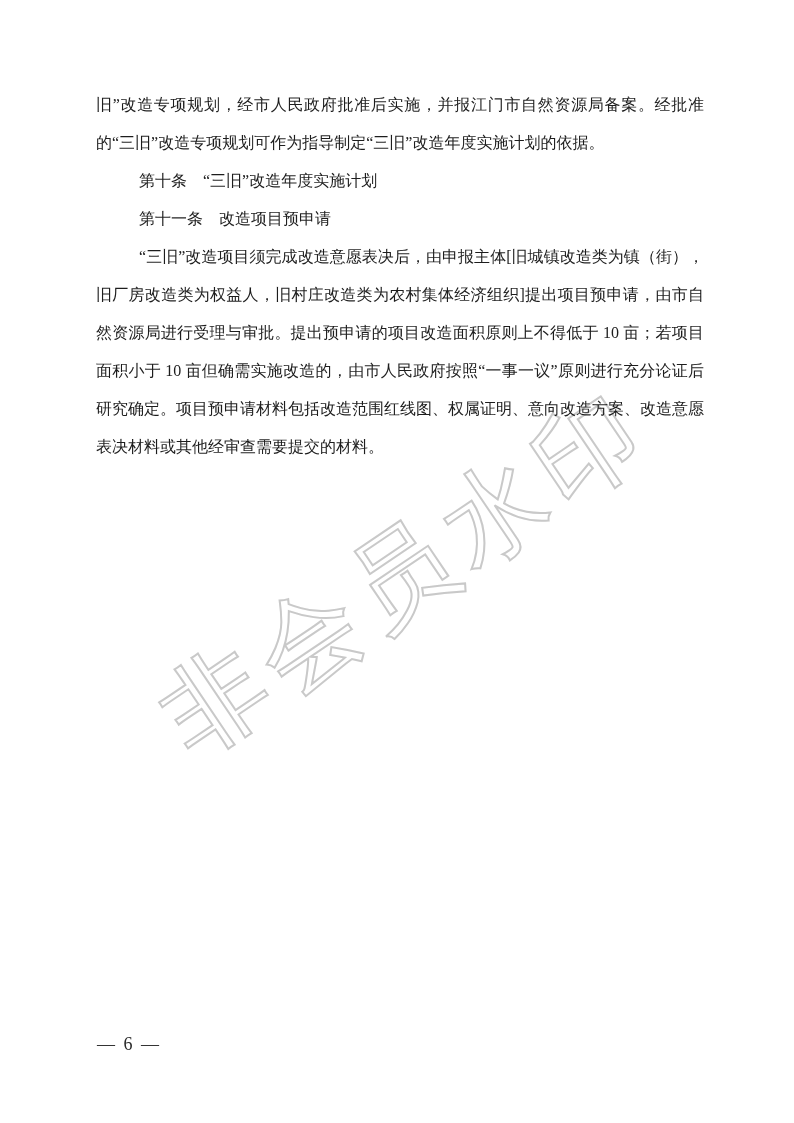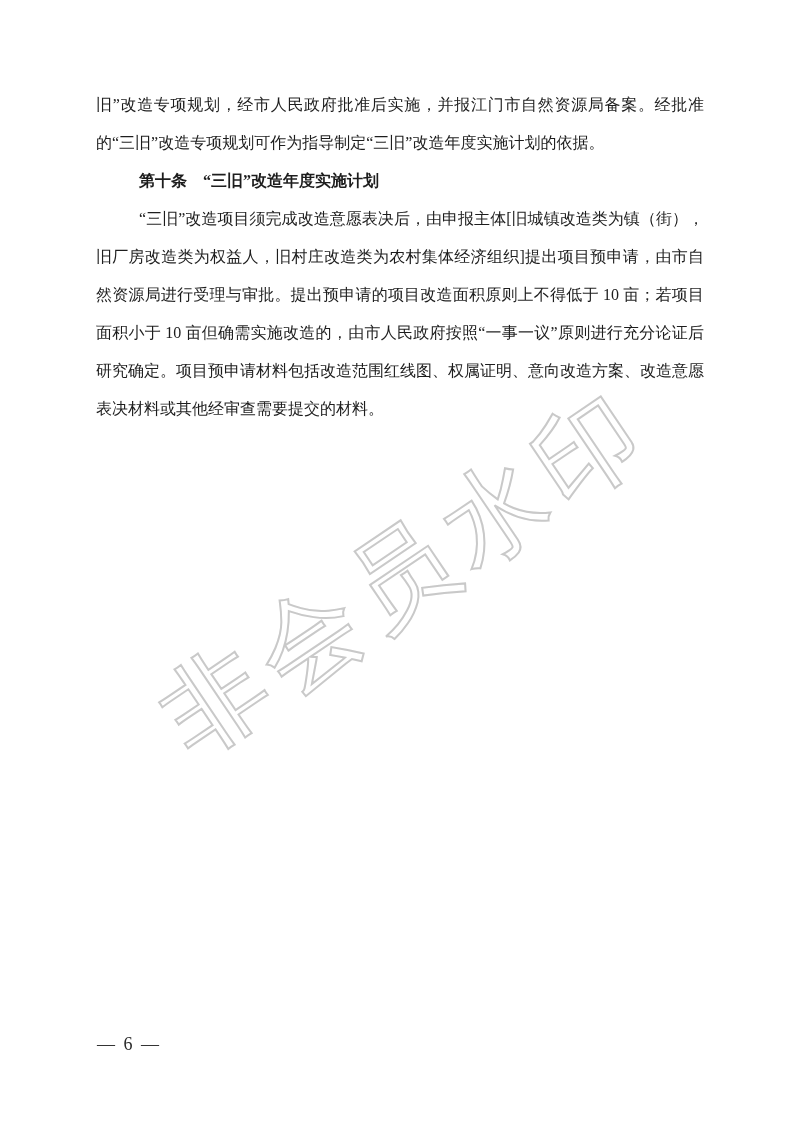--- a/index.html
+++ b/index.html
@@ -46,21 +46,21 @@
     z-index: 2;
   }
   .para {
     margin: 0;
     padding: 0;
   }
   .indent {
     text-indent: 43px;
   }
   .heading {
-    font-weight: bold;
+    font-weight: normal;
   }
   .footer {
     position: absolute;
     left: 97px;
     top: 1031px;
     font-size: 18px;
     line-height: 26px;
     letter-spacing: 2px;
     color: #2a2a2a;
     z-index: 2;
@@ -69,18 +69,19 @@
 </head>
 <body>
 
 <div class="page">
 
   <div class="watermark">非会员水印</div>
 
   <div class="content">
     <p class="para">旧”改造专项规划，经市人民政府批准后实施，并报江门市自然资源局备案。经批准的“三旧”改造专项规划可作为指导制定“三旧”改造年度实施计划的依据。</p>
     <p class="para indent heading">第十条　“三旧”改造年度实施计划</p>
+    <p class="para indent heading">第十一条　改造项目预申请</p>
     <p class="para indent">“三旧”改造项目须完成改造意愿表决后，由申报主体[旧城镇改造类为镇（街），旧厂房改造类为权益人，旧村庄改造类为农村集体经济组织]提出项目预申请，由市自然资源局进行受理与审批。提出预申请的项目改造面积原则上不得低于 10 亩；若项目面积小于 10 亩但确需实施改造的，由市人民政府按照“一事一议”原则进行充分论证后研究确定。项目预申请材料包括改造范围红线图、权属证明、意向改造方案、改造意愿表决材料或其他经审查需要提交的材料。</p>
   </div>
 
   <div class="footer">— 6 —</div>
 
 </div>
 
 </body></html>

